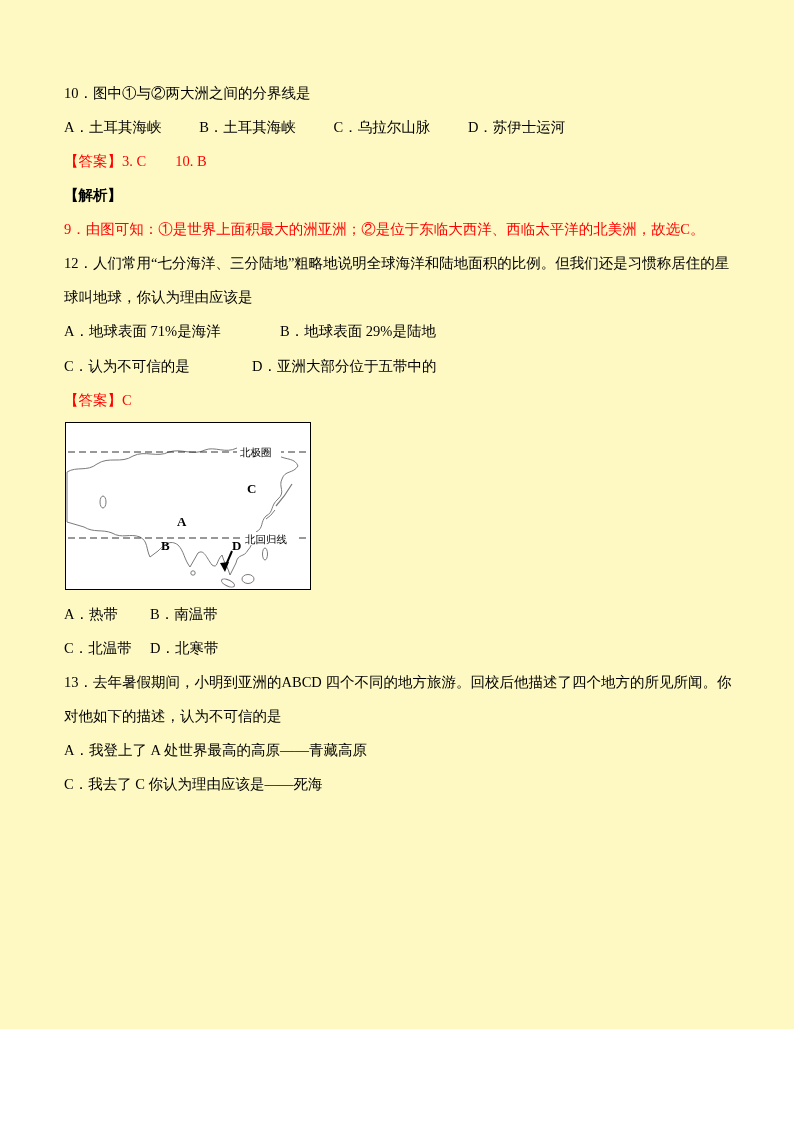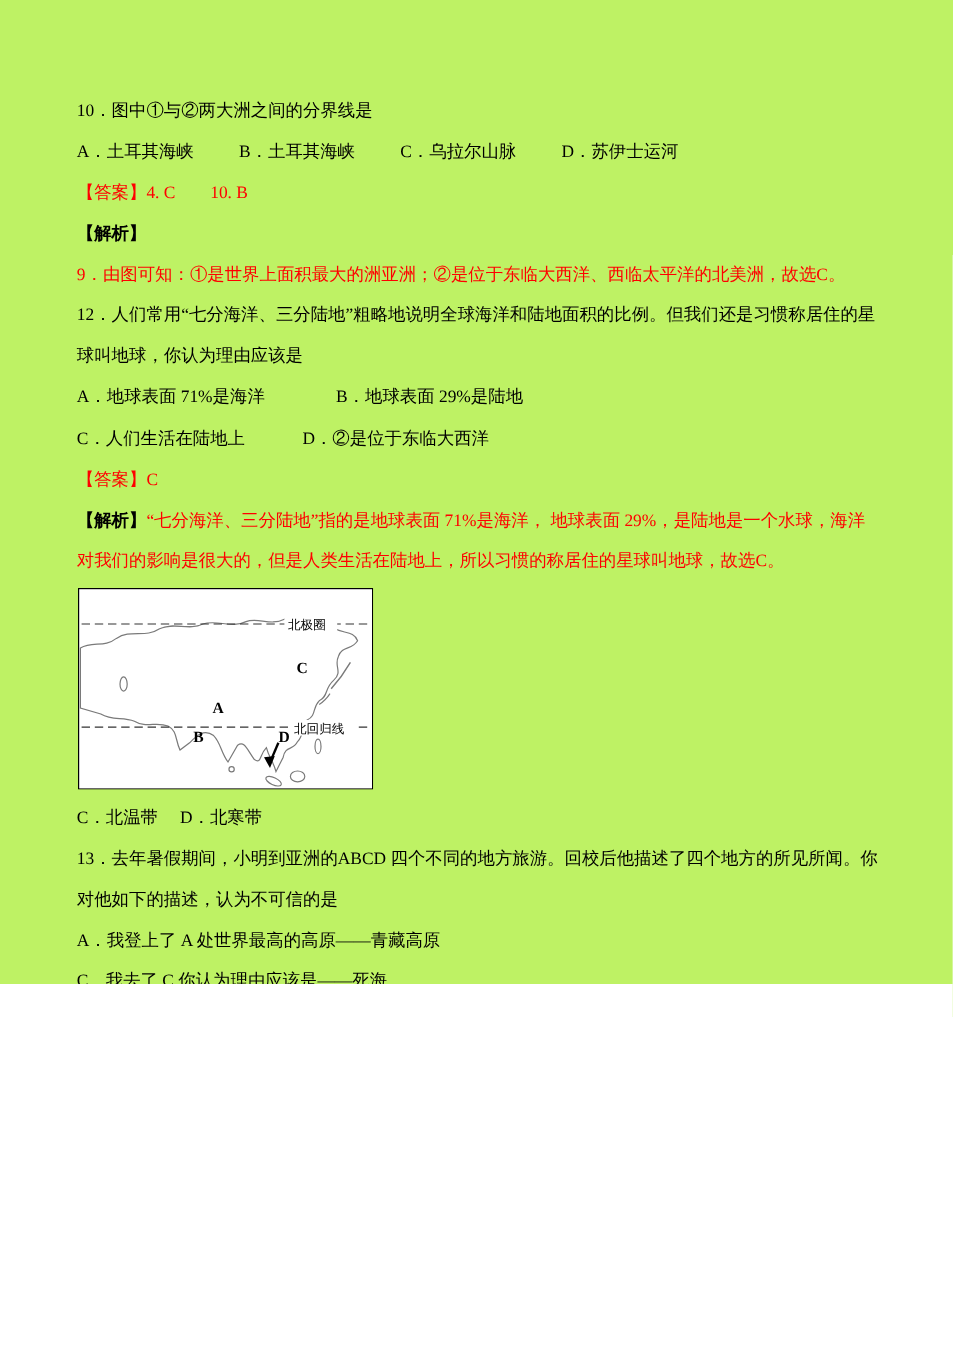--- a/index.html
+++ b/index.html
@@ -3,24 +3,24 @@
 <meta charset="utf-8">
 <style>
   html, body {
     margin: 0;
     padding: 0;
     background: #ffffff;
   }
   .page {
     position: relative;
     width: 794px;
-    height: 820px;
+    height: 1029px;
     box-sizing: border-box;
     padding: 76px 62px 0 64px;
-    background: #bef264;
+    background: #fef9c3;
     font-family: "Liberation Serif", "DejaVu Serif", serif;
     font-size: 14.5px;
     color: #000000;
     line-height: 2.35;
     overflow: hidden;
   }
   p.line {
     margin: 0;
     padding: 0;
   }
@@ -53,47 +53,44 @@
 
 <div class="page">
 
   <p class="line">10．图中①与②两大洲之间的分界线是</p>
 
   <p class="line">
     <span class="opt">A．土耳其海峡</span><span class="opt">B．土耳其海峡</span><span class="opt">C．乌拉尔山脉</span><span>D．苏伊士运河</span>
   </p>
 
   <p class="line red">
-    <span>【答案】</span><span class="ansgap">4. C</span><span>10. B</span>
+    <span>【答案】</span><span class="ansgap">3. C</span><span>10. B</span>
   </p>
 
   <p class="line">
     <span class="bold">【解析】</span>
   </p>
 
   <p class="line red">9．由图可知：①是世界上面积最大的洲亚洲；②是位于东临大西洋、西临太平洋的北美洲，故选C。</p>
 
 
   <p class="line">12．人们常用“七分海洋、三分陆地”粗略地说明全球海洋和陆地面积的比例。但我们还是习惯称居住的星球叫地球，你认为理由应该是</p>
 
   <p class="line">
     <span class="w216">A．地球表面 71%是海洋</span><span>B．地球表面 29%是陆地</span>
   </p>
 
   <p class="line">
-    <span class="w188">C．人们生活在陆地上</span><span>D．②是位于东临大西洋</span>
+    <span class="w188">C．认为不可信的是</span><span>D．亚洲大部分位于五带中的</span>
   </p>
 
   <p class="line red">
     <span>【答案】</span><span>C</span>
   </p>
 
-  <p class="line">
-    <span class="bold">【解析】</span><span class="red">“七分海洋、三分陆地”指的是地球表面 71%是海洋， 地球表面 29%，是陆地是一个水球，海洋对我们的影响是很大的，但是人类生活在陆地上，所以习惯的称居住的星球叫地球，故选C。</span>
-  </p>
 
 
   <div class="map-wrap">
     <svg width="246" height="168" viewBox="0 0 246 168" xmlns="http://www.w3.org/2000/svg">
       <rect x="0.5" y="0.5" width="245" height="167" fill="#ffffff" stroke="#000000" stroke-width="1"></rect>
 
       <path d="M 2,50 C 12,44 22,50 32,42 C 44,34 56,42 68,34 C 80,28 92,36 104,30
            C 116,26 128,34 140,28 C 150,24 160,32 172,26 C 182,24 192,32 202,28
            L 214,34 C 222,38 230,36 233,44 C 228,52 220,48 217,57 C 213,65 221,70 213,77
            C 205,84 209,90 201,94 C 195,100 199,106 191,110 C 185,116 189,122 183,128
@@ -124,20 +121,23 @@
       <text class="pt" x="96" y="128">B</text>
       <text class="pt" x="182" y="71">C</text>
       <text class="pt" x="167" y="128">D</text>
 
       <line x1="167" y1="129" x2="161" y2="143" stroke="#000000" stroke-width="2"></line>
       <polygon points="160,150 164,140 155,141" fill="#000000"></polygon>
     </svg>
   </div>
 
 
+  <p class="line">
+    <span class="w86">A．热带</span><span>B．南温带</span>
+  </p>
 
   <p class="line">
     <span class="w86">C．北温带</span><span>D．北寒带</span>
   </p>
 
   <p class="line">13．去年暑假期间，小明到亚洲的ABCD 四个不同的地方旅游。回校后他描述了四个地方的所见所闻。你对他如下的描述，认为不可信的是</p>
 
   <p class="line">A．我登上了 A 处世界最高的高原——青藏高原</p>
   <p class="line">C．我去了 C 你认为理由应该是——死海</p>
 

